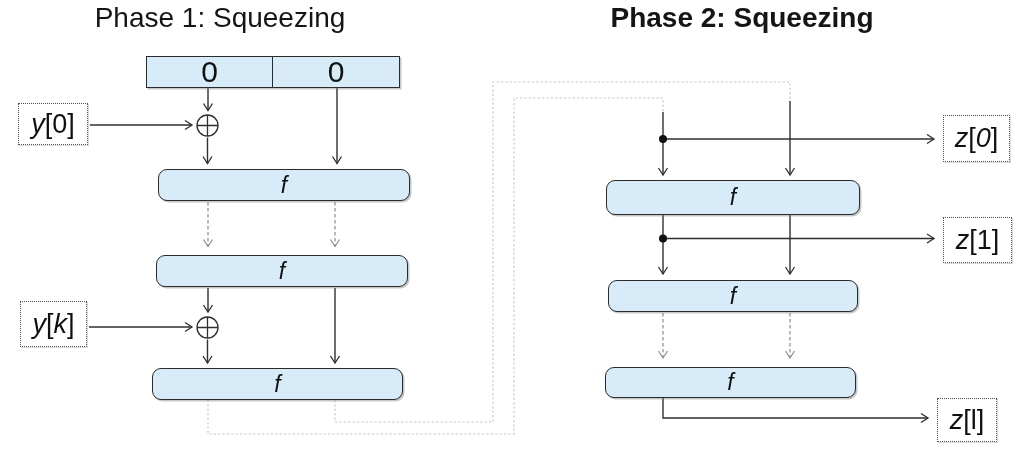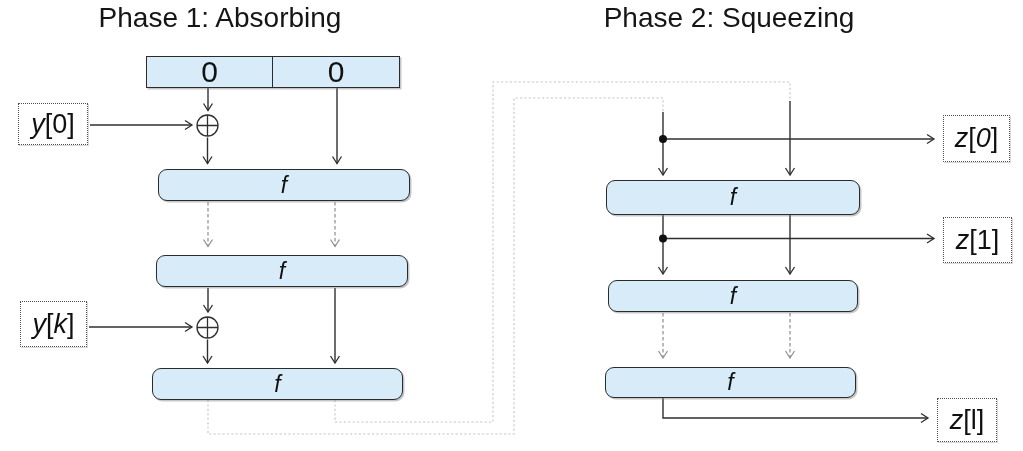--- a/index.html
+++ b/index.html
@@ -86,22 +86,22 @@
     <g>
       <circle cx="207.5" cy="125.5" r="10.5" fill="#ffffff" stroke="#2f2f2f" stroke-width="1.3"></circle>
       <path d="M197,125.5 H218 M207.5,115 V136" stroke="#2f2f2f" stroke-width="1.3" fill="none"></path>
     </g>
     <g>
       <circle cx="207.5" cy="327.5" r="10.5" fill="#ffffff" stroke="#2f2f2f" stroke-width="1.3"></circle>
       <path d="M197,327.5 H218 M207.5,317 V338" stroke="#2f2f2f" stroke-width="1.3" fill="none"></path>
     </g>
   </svg>
 
-  <div class="title" style="left:80px; width:280px;">Phase 1: Absorbing</div>
-  <div class="title" style="left:571px; width:316px;">Phase 2: Squeezing</div>
+  <div class="title" style="left:80px; width:280px;">Phase 1: Squeezing</div>
+  <div class="title" style="left:584px; width:316px;font-weight:bold;">Phase 2: Squeezing</div>
 
   <div class="bluebox statebox" style="left:146px; top:56px; width:254px; height:32px;">
     <div class="statecell first">0</div>
     <div class="statecell">0</div>
   </div>
 
   <div class="bluebox fbox" style="left:158px; top:169px; width:252px; height:32px;">f</div>
   <div class="bluebox fbox" style="left:156px; top:255px; width:252px; height:32px;">f</div>
   <div class="bluebox fbox" style="left:152px; top:368px; width:251px; height:32px;">f</div>
 

